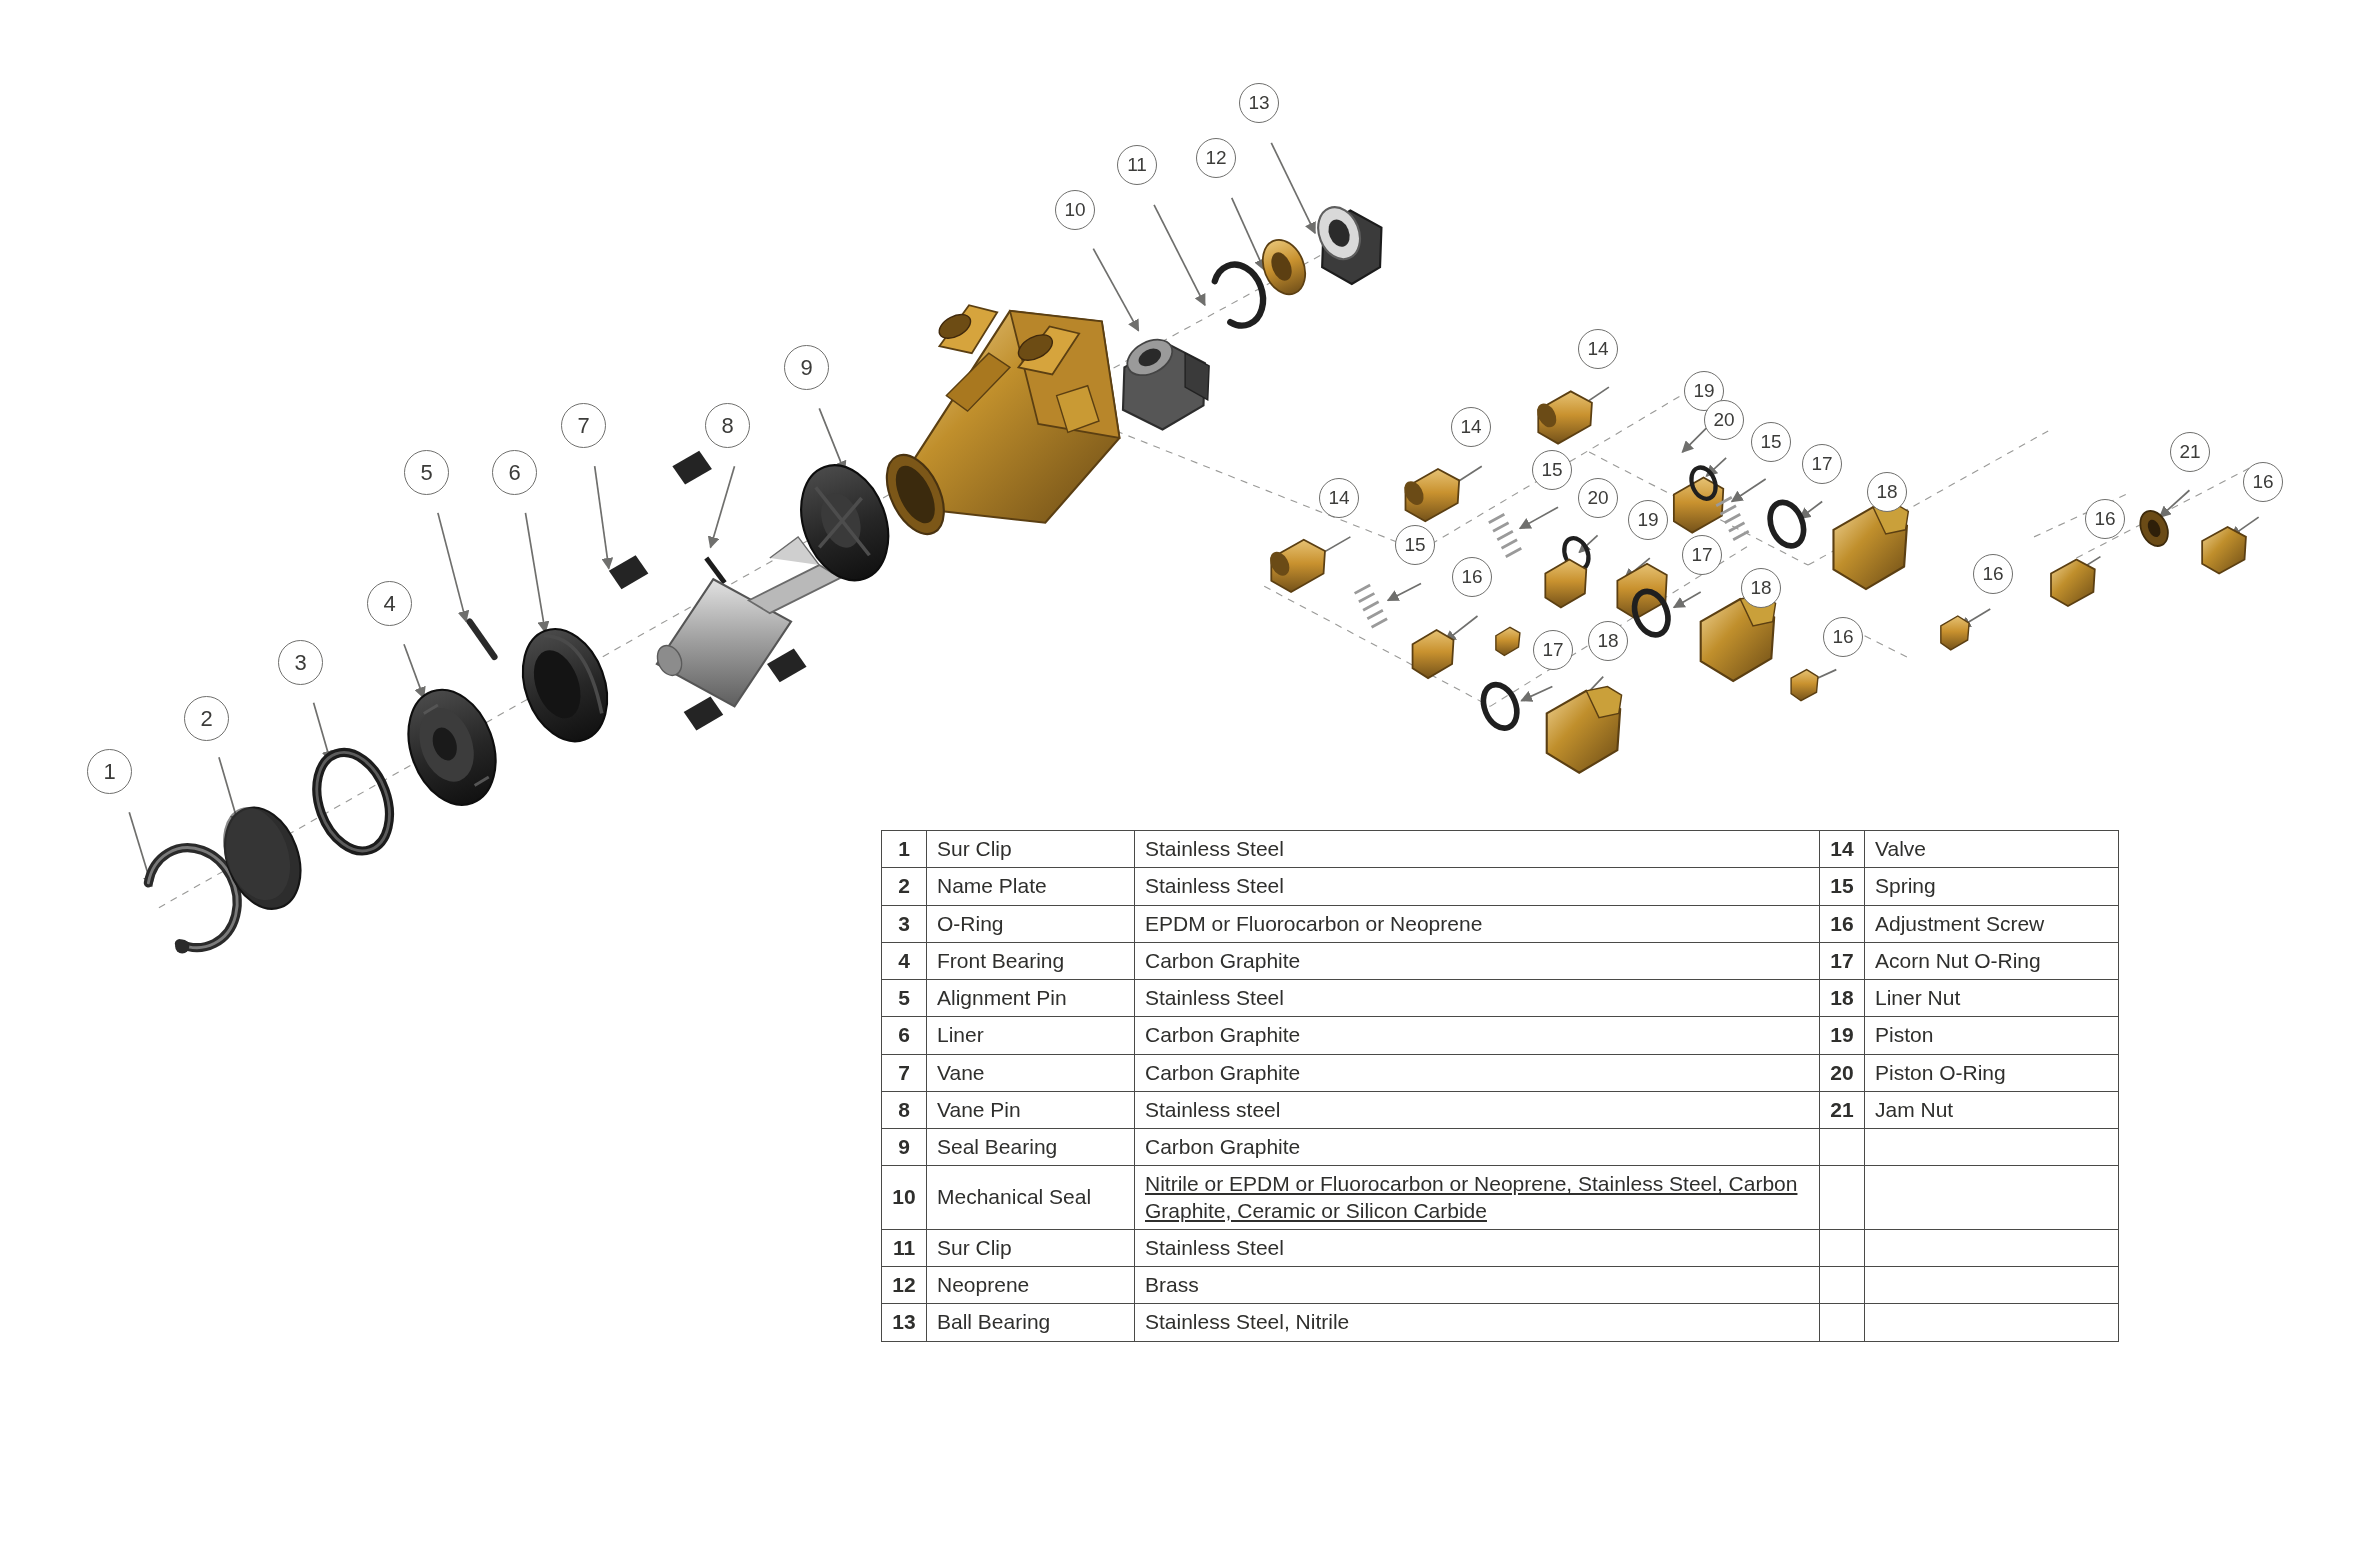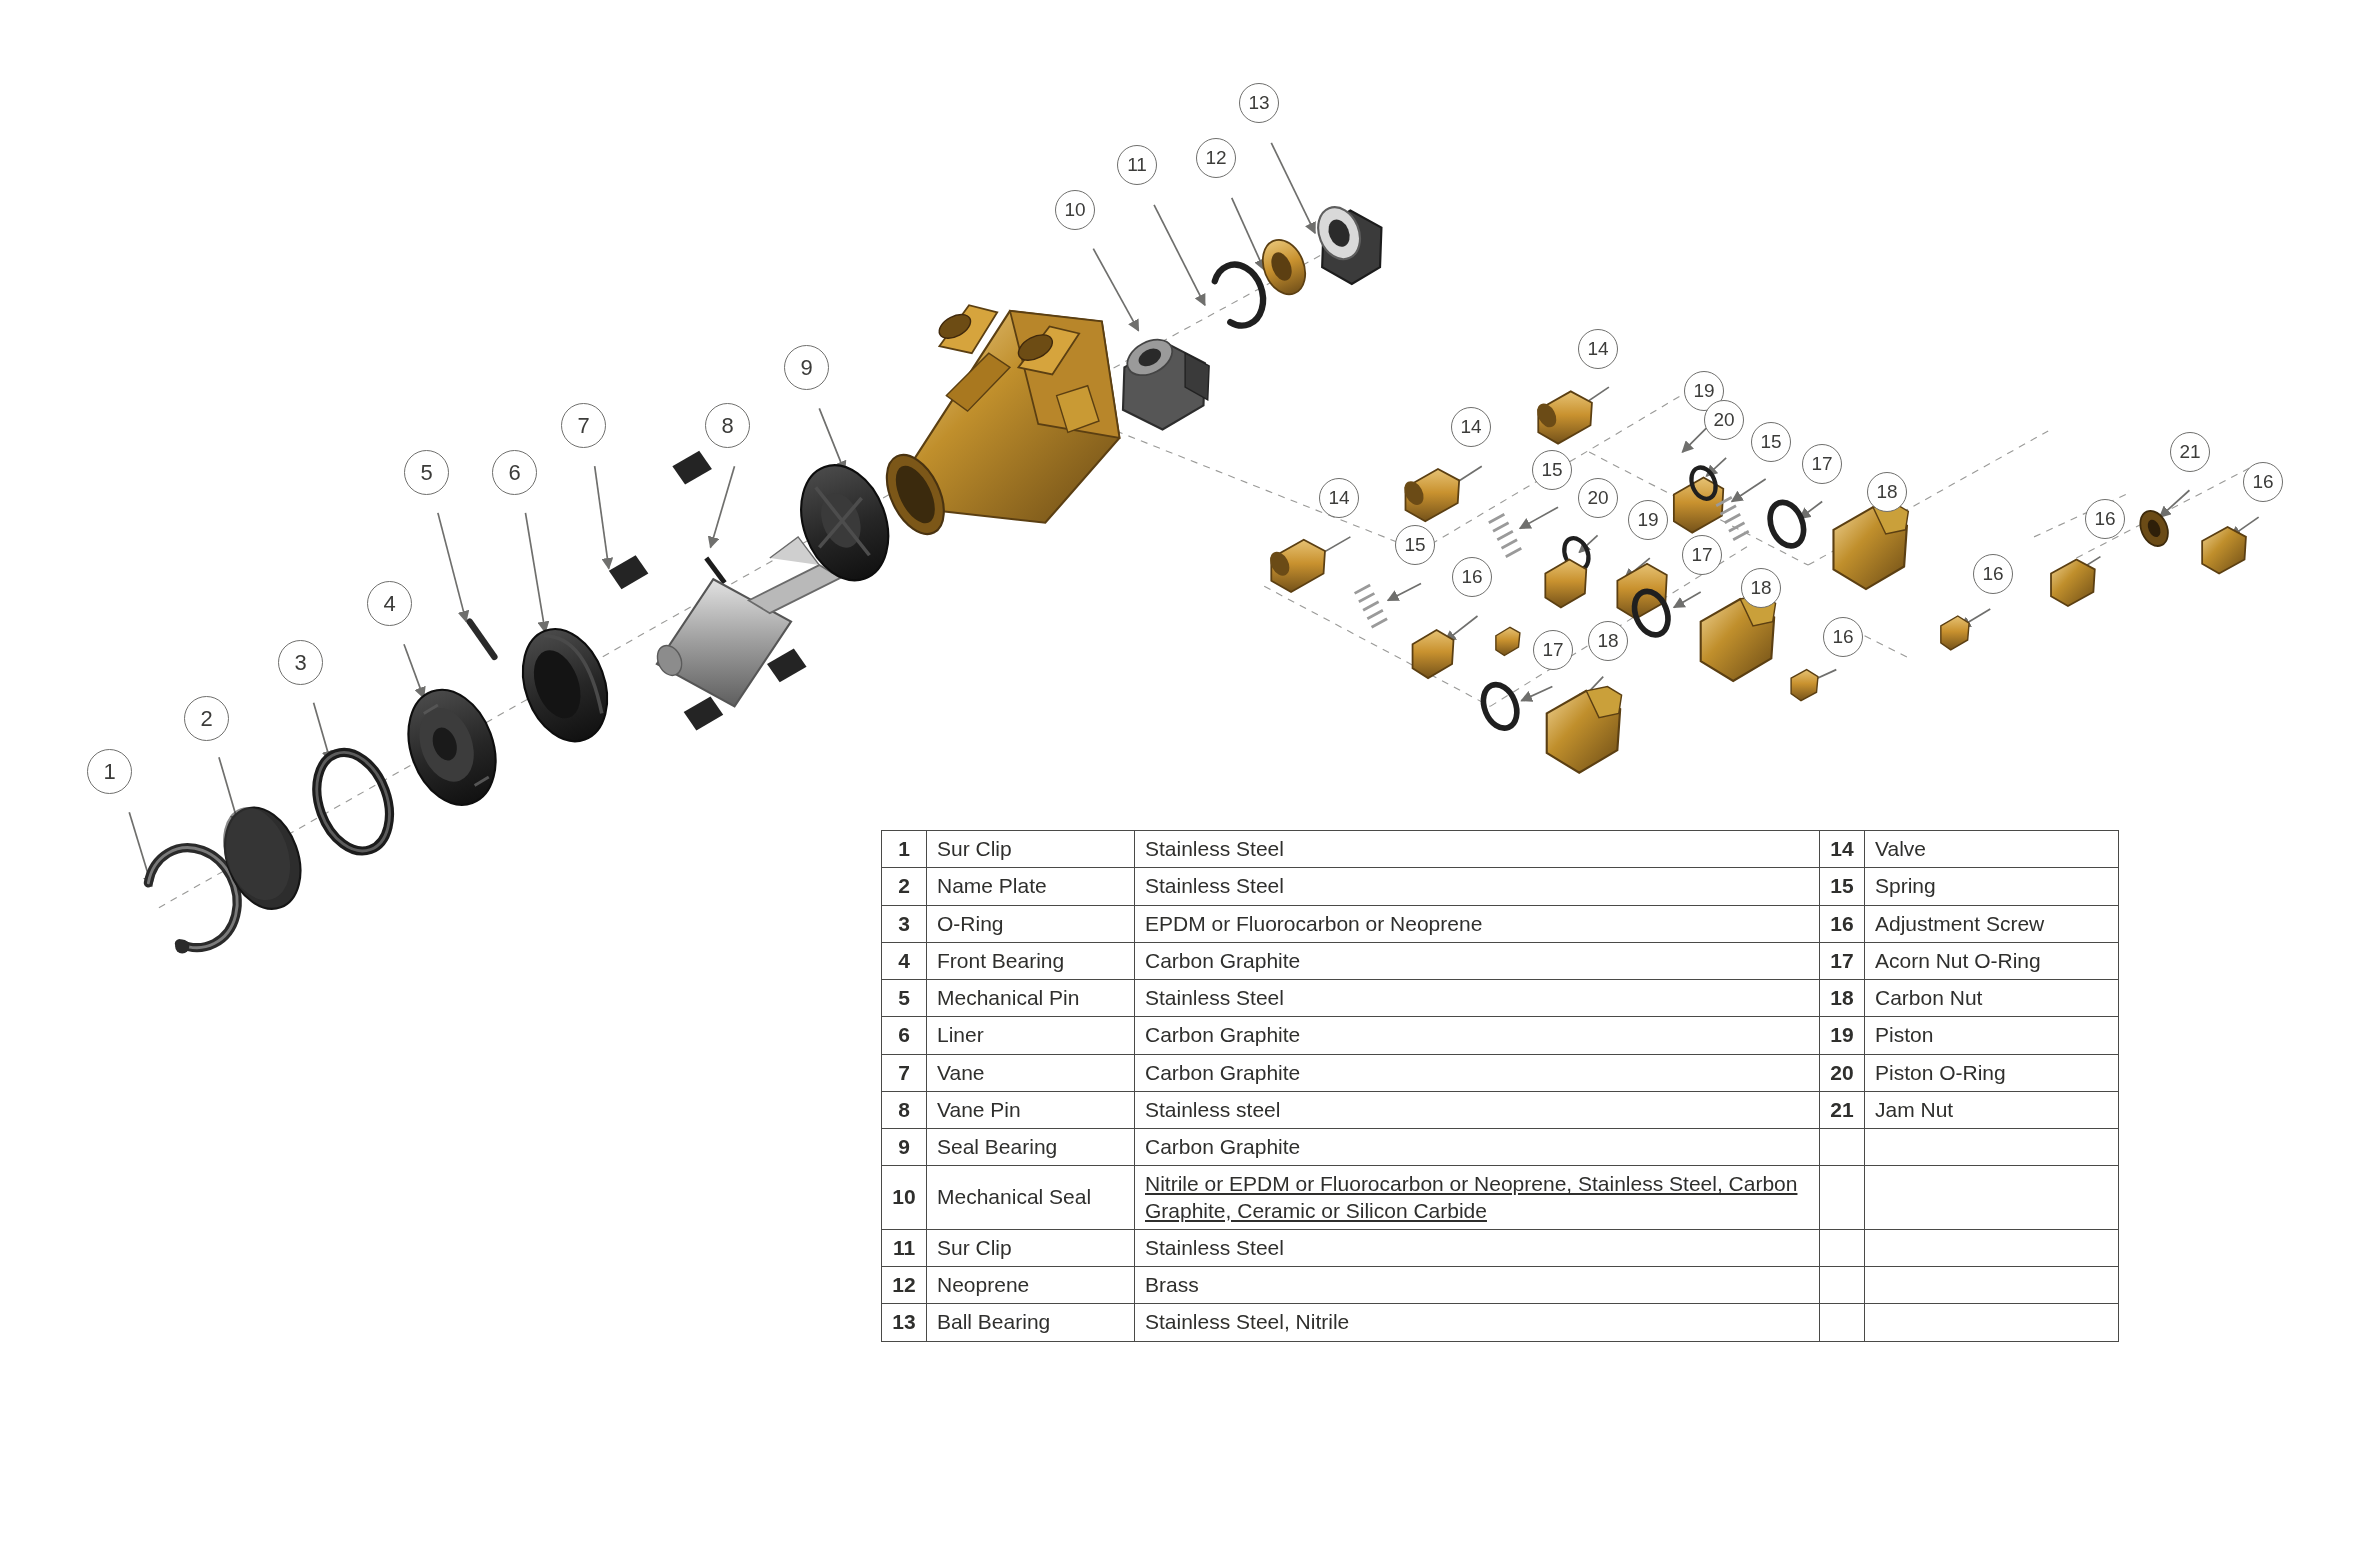--- a/index.html
+++ b/index.html
@@ -387,24 +387,24 @@
         </tr>
         <tr>
           <td class="num">4</td>
           <td class="name">Front Bearing</td>
           <td class="mat">Carbon Graphite</td>
           <td class="num2">17</td>
           <td class="name2">Acorn Nut O-Ring</td>
         </tr>
         <tr>
           <td class="num">5</td>
-          <td class="name">Mechanical Pin</td>
+          <td class="name">Alignment Pin</td>
           <td class="mat">Stainless Steel</td>
           <td class="num2">18</td>
-          <td class="name2">Carbon Nut</td>
+          <td class="name2">Liner Nut</td>
         </tr>
         <tr>
           <td class="num">6</td>
           <td class="name">Liner</td>
           <td class="mat">Carbon Graphite</td>
           <td class="num2">19</td>
           <td class="name2">Piston</td>
         </tr>
         <tr>
           <td class="num">7</td>

